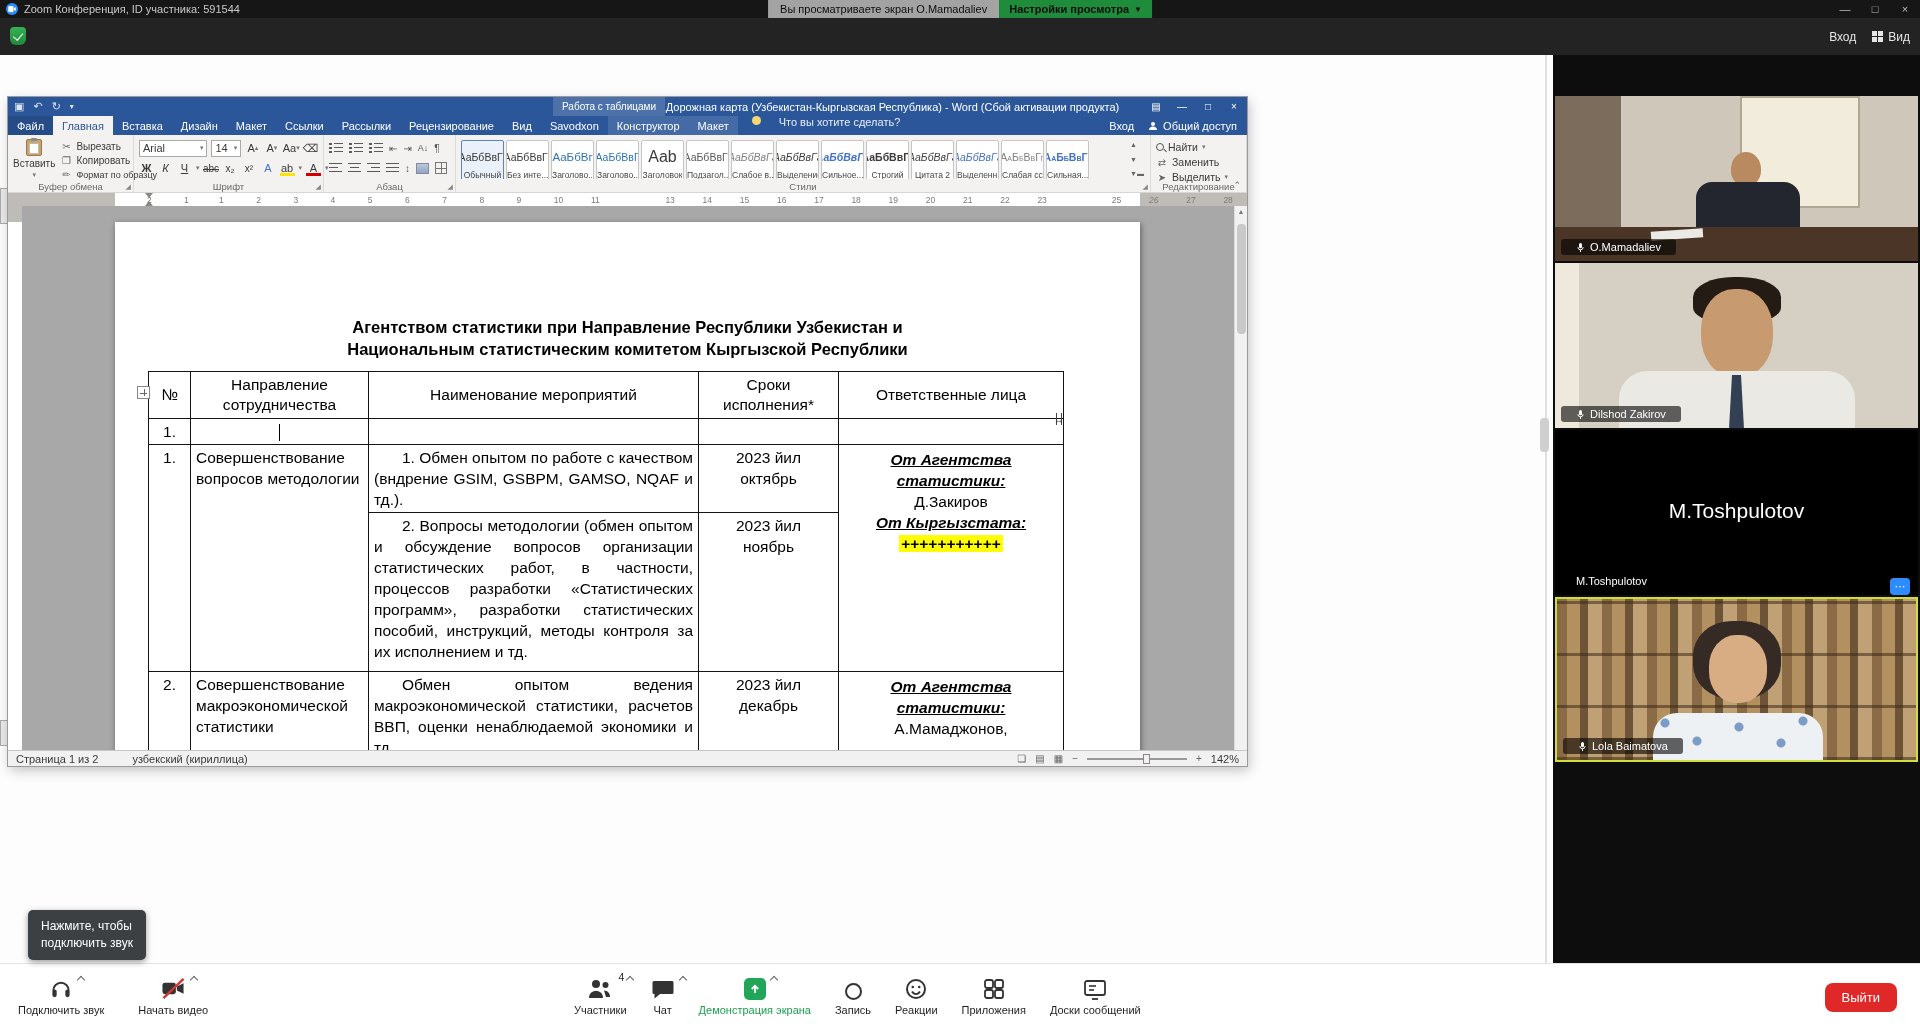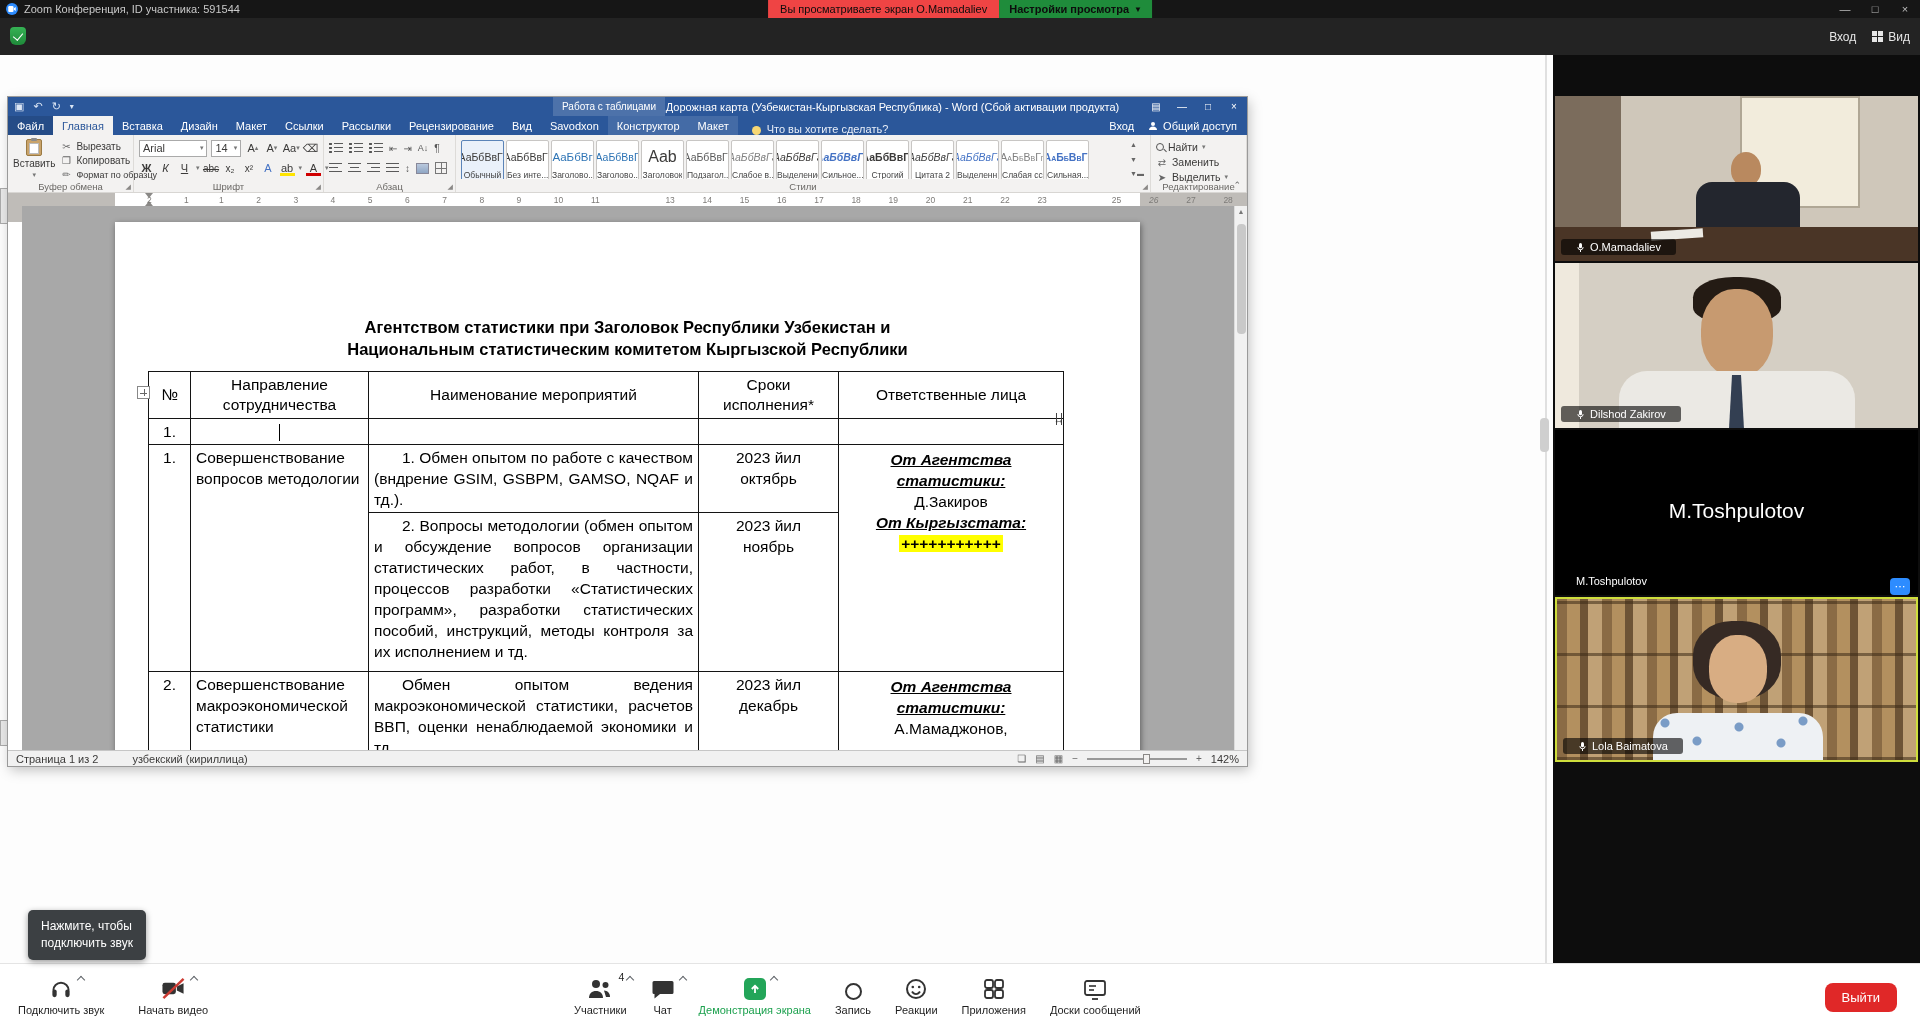--- a/index.html
+++ b/index.html
@@ -3,21 +3,21 @@
 <meta charset="utf-8">
 <style>
 *{margin:0;padding:0;box-sizing:border-box}
 body{background:#000;font-family:"Liberation Sans",sans-serif}
 #root{position:relative;width:1920px;height:1033px;background:#fff;overflow:hidden;font-family:"Liberation Sans",sans-serif}
 
 
 .zm-titlebar{position:absolute;left:0;top:0;width:1920px;height:18px;background:#161616;display:flex;align-items:center;color:#c9c9c9;font-size:11px}
 .zlogo{width:12px;height:12px;border-radius:50%;background:#2d8cff;margin:0 6px 0 6px;display:flex;align-items:center;justify-content:center;flex:0 0 auto}
 .zm-banner{position:absolute;left:50%;transform:translateX(-50%);top:0;height:18px;display:flex}
-.zm-banner .seg1{background:#ef4444;color:#0d0d0d;display:flex;align-items:center;padding:0 12px;font-size:11px}
+.zm-banner .seg1{background:#a3a3a3;color:#0d0d0d;display:flex;align-items:center;padding:0 12px;font-size:11px}
 .zm-banner .seg2{background:#1f8c3b;color:#0d0d0d;display:flex;align-items:center;gap:5px;padding:0 10px;font-size:11px;font-weight:bold;cursor:pointer}
 .winbtns{position:absolute;right:0;top:0;height:18px;display:flex}
 .winbtns span{width:30px;height:18px;display:flex;align-items:center;justify-content:center;color:#bdbdbd;font-size:11px;cursor:pointer}
 
 
 .zm-topbar{position:absolute;left:0;top:18px;width:1920px;height:37px;background:#232323}
 .shield{position:absolute;left:10px;top:9px;width:16px;height:18px;background:linear-gradient(#35b254,#1f8a3a);border-radius:4px 4px 6px 6px;display:flex;align-items:center;justify-content:center}
 .shield::after{content:"";width:5px;height:8px;border-right:1.8px solid #fff;border-bottom:1.8px solid #fff;transform:rotate(40deg);margin-top:-2px}
 .topbar-right{position:absolute;right:10px;top:0;height:37px;display:flex;align-items:center;gap:16px;color:#e6e6e6;font-size:12px}
 .topbar-right .tbtn{display:flex;align-items:center;gap:5px;cursor:pointer}
@@ -40,21 +40,21 @@
 .w-doc-title{position:absolute;left:640px;right:110px;top:0;height:19px;display:flex;align-items:center;justify-content:center;white-space:nowrap;overflow:hidden;font-size:11px}
 .w-winbtns{position:absolute;right:0;top:0;height:19px;display:flex}
 .w-winbtns span{width:26px;display:flex;align-items:center;justify-content:center;color:#fff;font-size:10px;cursor:pointer}
 
 .w-tabs{position:absolute;left:0;top:19px;width:100%;height:19px;background:#2b579a;display:flex;align-items:stretch;color:#fff;font-size:11px}
 #w-tabs-list{display:flex}
 .wtab{display:flex;align-items:center;padding:0 9px;cursor:pointer;white-space:nowrap}
 .wtab.t-file{background:rgba(0,0,0,.12)}
 .wtab.t-sel{background:#f3f2f1;color:#2b579a}
 .wtab.t-ctx{background:rgba(255,255,255,.12)}
-.tellme{display:flex;align-items:flex-end;gap:6px;margin-left:14px;color:#e8eef8;font-size:11px;cursor:pointer}
+.tellme{display:flex;align-items:flex-start;gap:18px;margin-left:14px;color:#e8eef8;font-size:11px;cursor:pointer}
 .bulb{width:9px;height:9px;border-radius:50%;background:#f7d774}
 .w-account{margin-left:auto;display:flex;align-items:center;gap:14px;padding-right:10px;font-size:11px}
 .w-account .acct{display:flex;align-items:center;gap:5px;cursor:pointer}
 
 
 .w-ribbon{position:absolute;left:0;top:38px;width:100%;height:58px;background:#f3f2f1;border-bottom:1px solid #d8d6d3;display:flex;color:#3b3a39}
 .rgroup{position:relative;height:100%;border-right:1px solid #dddbd8;padding:4px 5px 13px 5px;display:flex;gap:5px}
 .glabel{position:absolute;bottom:0;left:0;right:0;text-align:center;font-size:9.5px;color:#6a6865;white-space:nowrap}
 .launcher{position:absolute;right:2px;bottom:1px;font-size:7px;color:#8a8886}
 .bigbtn{display:flex;flex-direction:column;align-items:center;justify-content:center;gap:2px;width:46px;font-size:10px;color:#3b3a39;cursor:pointer}
@@ -519,21 +519,21 @@
             <span class="rnum" style="left: 1141px; font-style: italic;">26</span>
             <span class="rnum" style="left: 1178.2px;">27</span>
             <span class="rnum" style="left: 1215.4px;">28</span>
           </div>
       </div>
 
       <div class="w-doc">
         <div class="w-vruler"></div>
         <div class="page">
           <div class="doc-title">
-            <div>Агентством статистики при Заголовок Республики Узбекистан и</div>
+            <div>Агентством статистики при Направление Республики Узбекистан и</div>
             <div>Национальным статистическим комитетом Кыргызской Республики</div>
           </div>
           <table class="doc-table">
             <colgroup>
                 <col style="width:42px">
                 <col style="width:178px">
                 <col style="width:330px">
                 <col style="width:140px">
                 <col style="width:225px">
               </colgroup>

